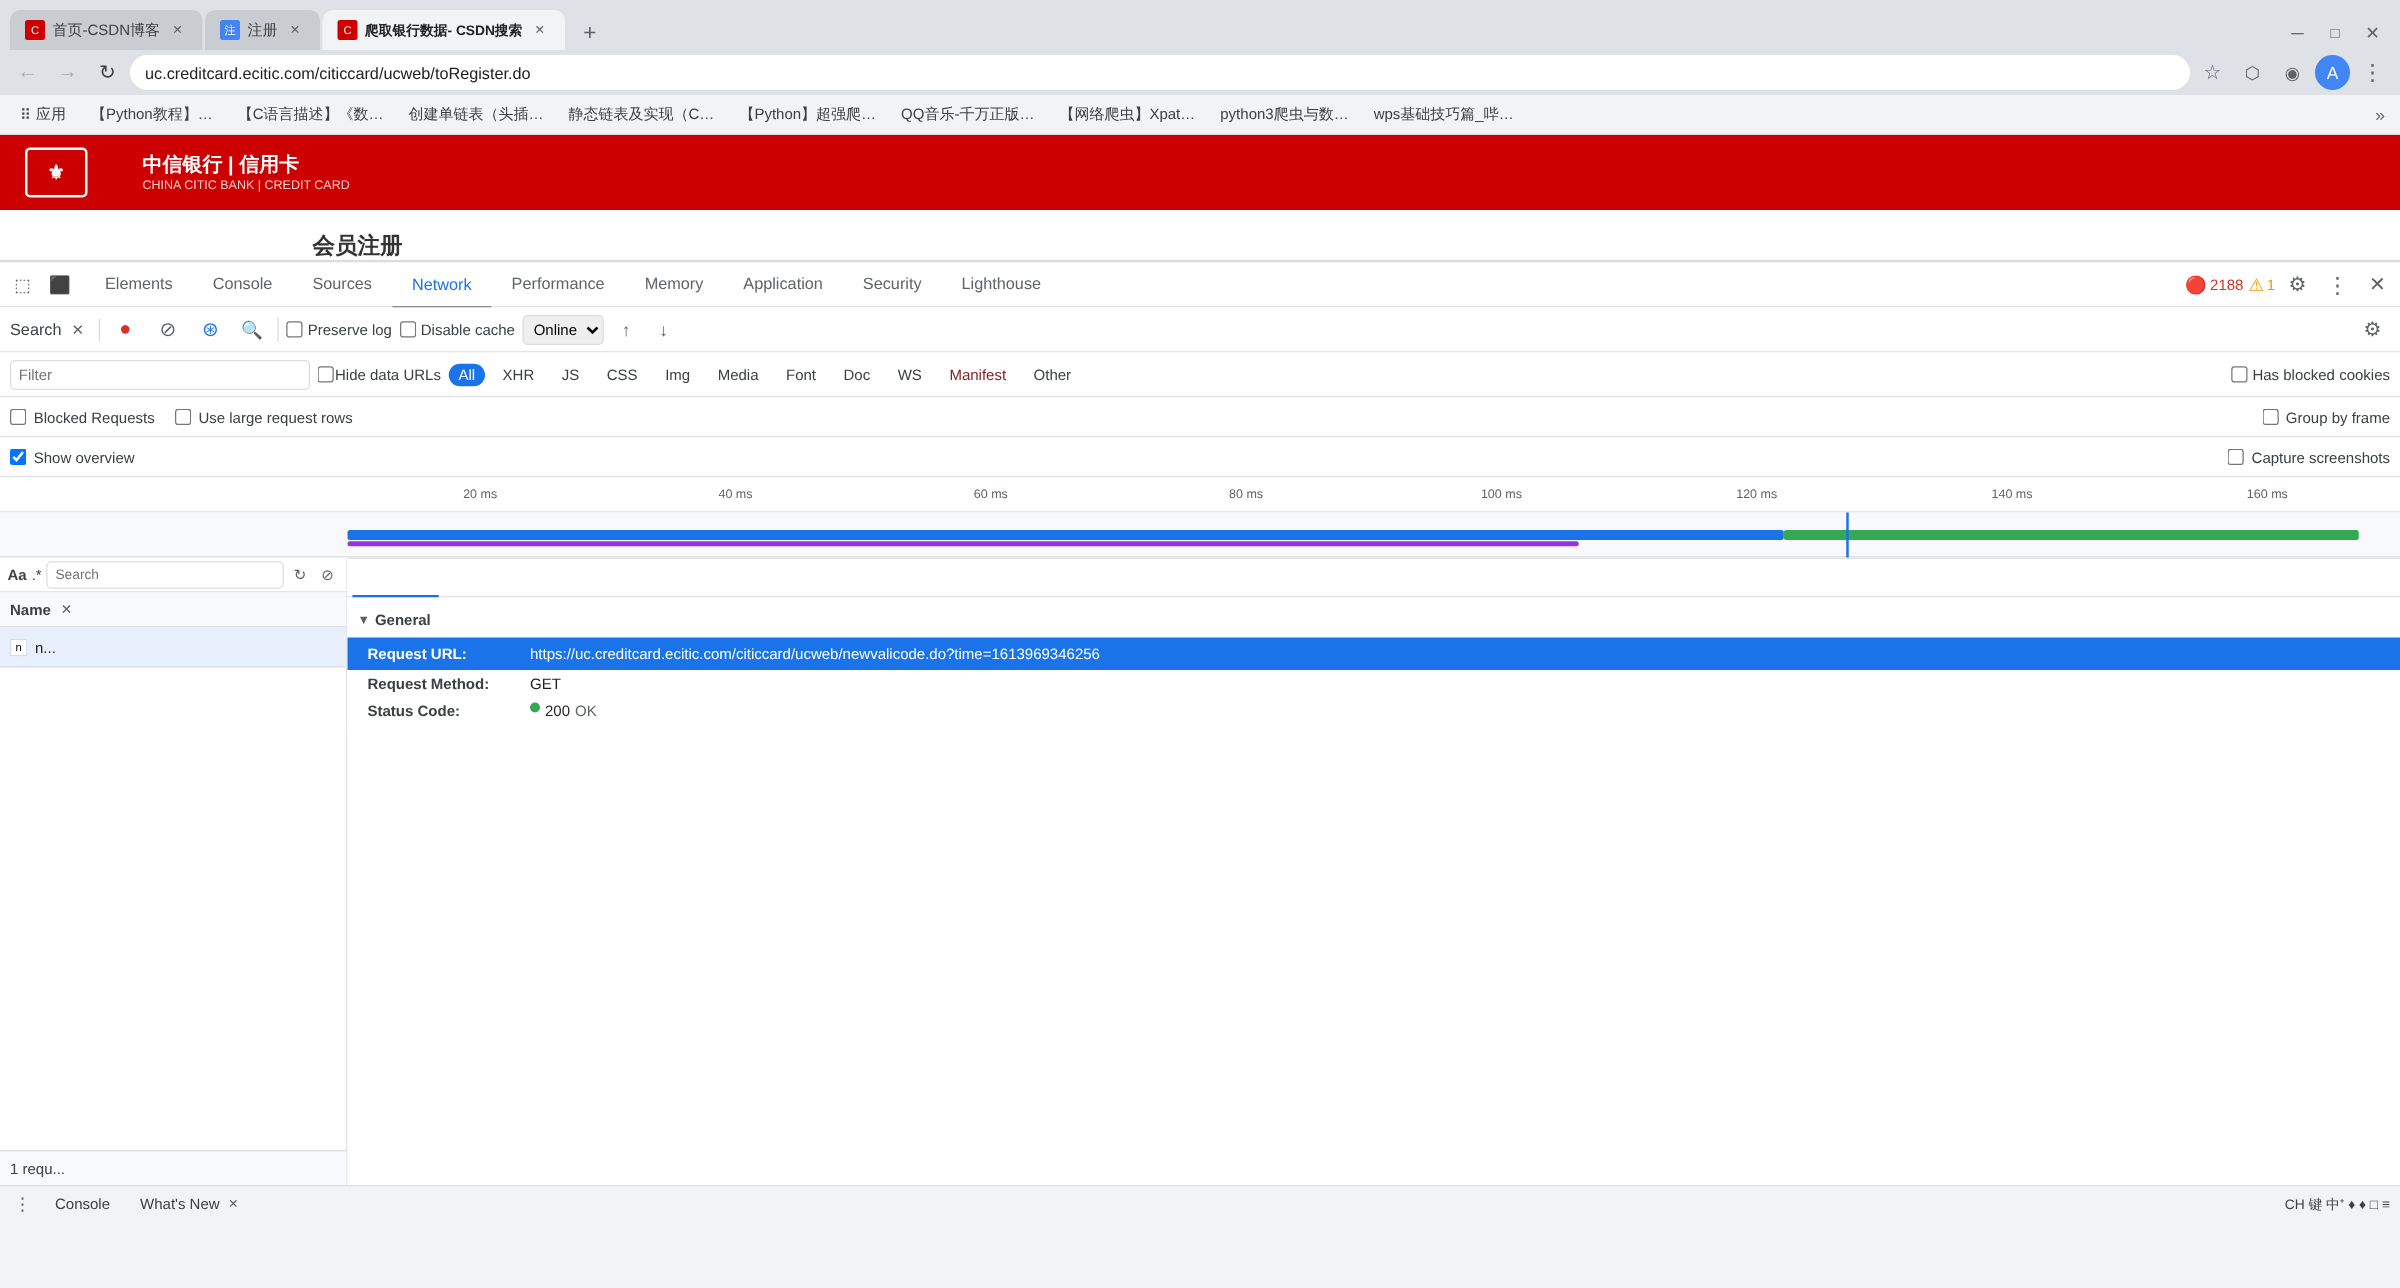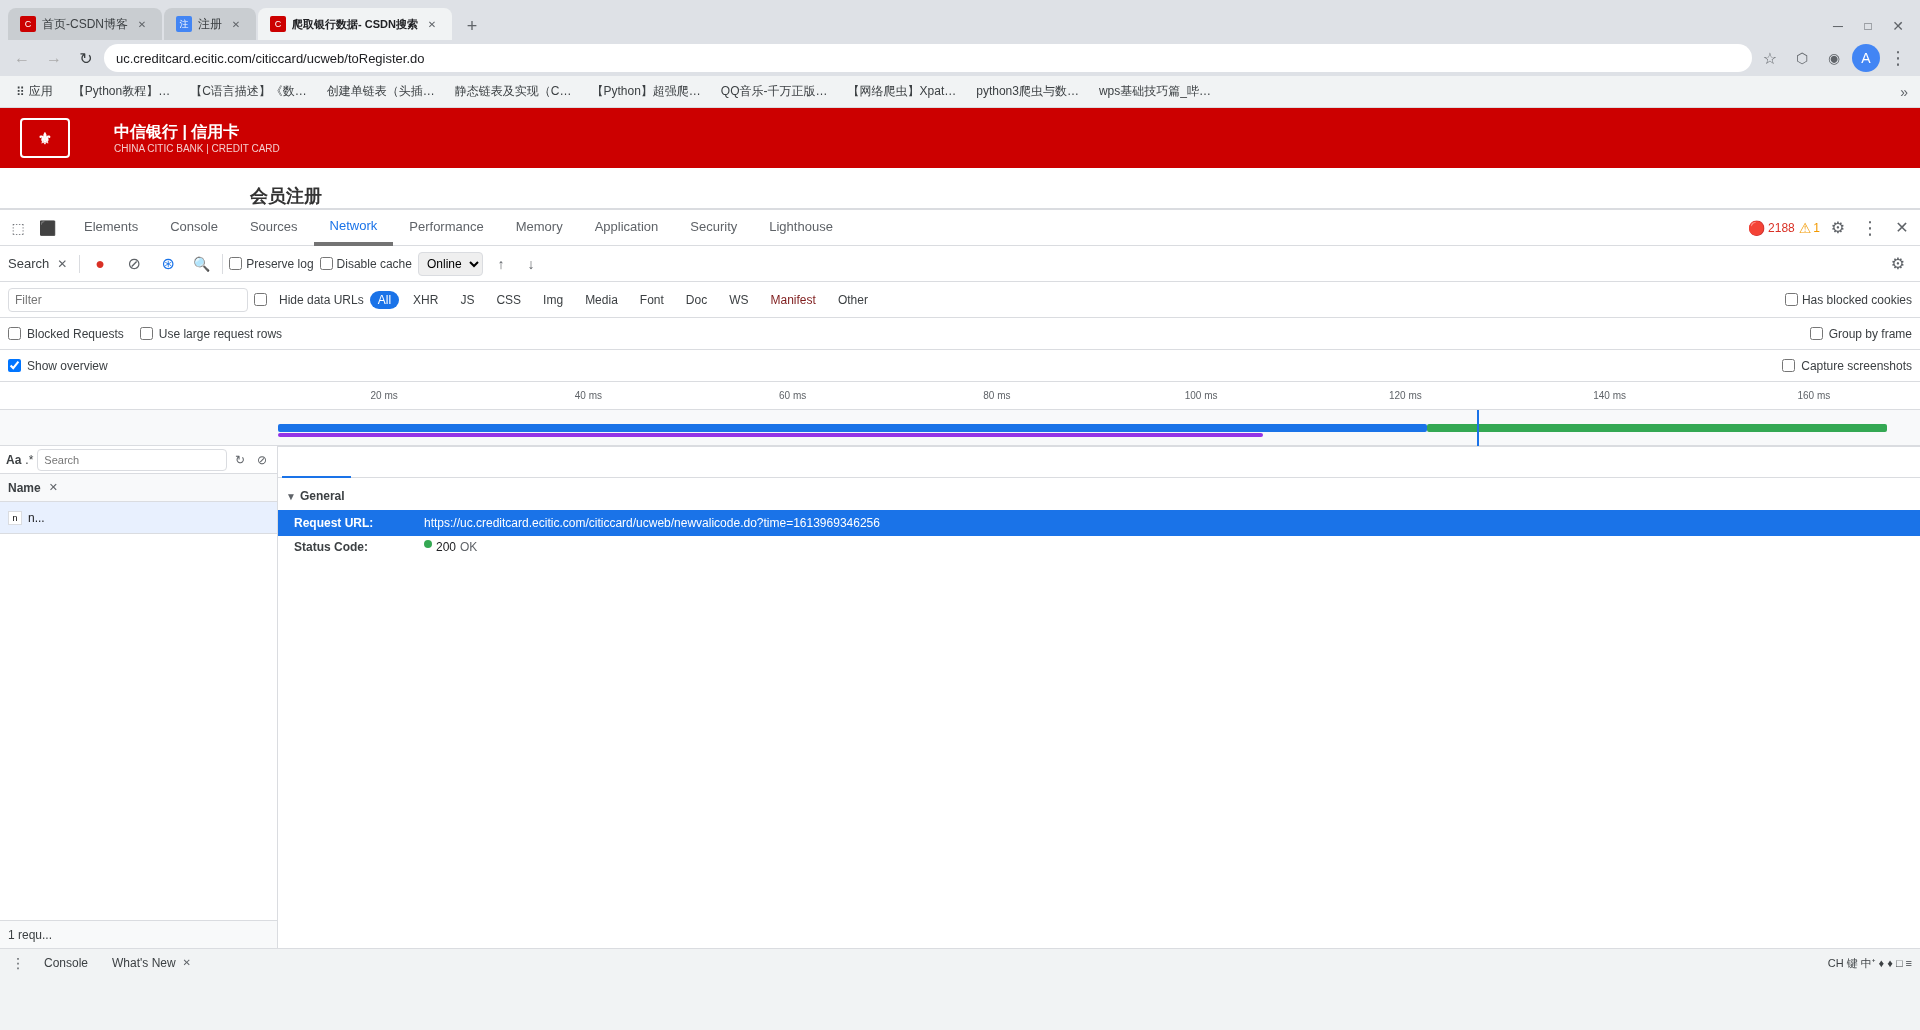--- a/index.html
+++ b/index.html
@@ -120,21 +120,21 @@
 
     <div style="padding:0 16px;height:36px;display:flex;align-items:center;font-size:13px;color:#5f6368;cursor:pointer;border-bottom:2px solid transparent;">
       <span>Elements</span>
     </div>
     <div style="padding:0 16px;height:36px;display:flex;align-items:center;font-size:13px;color:#5f6368;cursor:pointer;border-bottom:2px solid transparent;">
       <span>Console</span>
     </div>
     <div style="padding:0 16px;height:36px;display:flex;align-items:center;font-size:13px;color:#5f6368;cursor:pointer;border-bottom:2px solid transparent;">
       <span>Sources</span>
     </div>
-    <div style="padding:0 16px;height:36px;display:flex;align-items:center;font-size:13px;color:#1a73e8;cursor:pointer;border-bottom:4px solid #737373;">
+    <div style="padding:0 16px;height:36px;display:flex;align-items:center;font-size:13px;color:#1a73e8;cursor:pointer;border-bottom:1px solid #737373;">
       <span>Network</span>
     </div>
     <div style="padding:0 16px;height:36px;display:flex;align-items:center;font-size:13px;color:#5f6368;cursor:pointer;border-bottom:2px solid transparent;">
       <span>Performance</span>
     </div>
     <div style="padding:0 16px;height:36px;display:flex;align-items:center;font-size:13px;color:#5f6368;cursor:pointer;border-bottom:2px solid transparent;">
       <span>Memory</span>
     </div>
     <div style="padding:0 16px;height:36px;display:flex;align-items:center;font-size:13px;color:#5f6368;cursor:pointer;border-bottom:2px solid transparent;">
       <span>Application</span>
@@ -185,21 +185,21 @@
     </select>
     <div style="width:24px;height:24px;display:flex;align-items:center;justify-content:center;color:#5f6368;cursor:pointer;font-size:14px;">↑</div>
     <div style="width:24px;height:24px;display:flex;align-items:center;justify-content:center;color:#5f6368;cursor:pointer;font-size:14px;">↓</div>
     <div style="margin-left:auto;width:28px;height:28px;display:flex;align-items:center;justify-content:center;color:#5f6368;cursor:pointer;font-size:16px;">⚙</div>
   </div>
 
   <div style="display:flex;align-items:center;height:36px;border-bottom:1px solid #dadce0;padding:0 8px;gap:6px;background:white;flex-wrap:nowrap;">
     <div style="flex:0 0 240px;height:24px;border:1px solid #dadce0;border-radius:4px;display:flex;align-items:center;padding:0 6px;">
       <input type="text" style="border: none; outline: none; font-size: 12px; width: 100%;" placeholder="Filter">
     </div>
-    <label style="display:flex;align-items:center;gap:12px;font-size:12px;color:#3c4043;cursor:pointer;white-space:nowrap;">
+    <label style="display:flex;align-items:center;gap:1px;font-size:12px;color:#3c4043;cursor:pointer;white-space:nowrap;">
       <input type="checkbox" style="">
       <span>Hide data URLs</span>
     </label>
 
     <div style="padding:2px 8px;border-radius:10px;font-size:12px;background:#1a73e8;color:white;cursor:pointer;">All</div>
     <div style="padding:2px 8px;border-radius:10px;font-size:12px;color:#3c4043;cursor:pointer;">XHR</div>
     <div style="padding:2px 8px;border-radius:10px;font-size:12px;color:#3c4043;cursor:pointer;">JS</div>
     <div style="padding:2px 8px;border-radius:10px;font-size:12px;color:#3c4043;cursor:pointer;">CSS</div>
     <div style="padding:2px 8px;border-radius:10px;font-size:12px;color:#3c4043;cursor:pointer;">Img</div>
     <div style="padding:2px 8px;border-radius:10px;font-size:12px;color:#3c4043;cursor:pointer;">Media</div>
@@ -332,20 +332,24 @@
         <div style="display:flex;align-items:center;height:28px;padding:0 8px;cursor:pointer;">
           <span style="color:#5f6368;margin-right:4px;font-size:10px;">▼</span>
           <span style="font-size:12px;font-weight:600;color:#3c4043;">General</span>
         </div>
 
         <div style="display:flex;align-items:flex-start;padding:6px 16px;background:#1a73e8;">
           <span style="font-size:12px;font-weight:600;color:white;min-width:130px;">Request URL:</span>
           <span style="font-size:12px;color:white;word-break:break-all;cursor:pointer;">https://uc.creditcard.ecitic.com/citiccard/ucweb/newvalicode.do?time=1613969346256</span>
         </div>
 
+        <div style="display:flex;align-items:flex-start;padding:4px 16px;background:white;">
+          <span style="font-size:12px;font-weight:600;color:#3c4043;min-width:130px;">Request Method:</span>
+          <span style="font-size:12px;color:#202124;">GET</span>
+        </div>
 
         <div style="display:flex;align-items:flex-start;padding:4px 16px;background:white;">
           <span style="font-size:12px;font-weight:600;color:#3c4043;min-width:130px;">Status Code:</span>
           <span style="width:8px;height:8px;border-radius:50%;background:#34a853;display:inline-block;margin-right:4px;"></span>
           <span style="font-size:12px;color:#202124;">200</span>
           <span style="font-size:12px;color:#5f6368;margin-left:4px;">OK</span>
         </div>
       </div>
     </div>
   </div>

